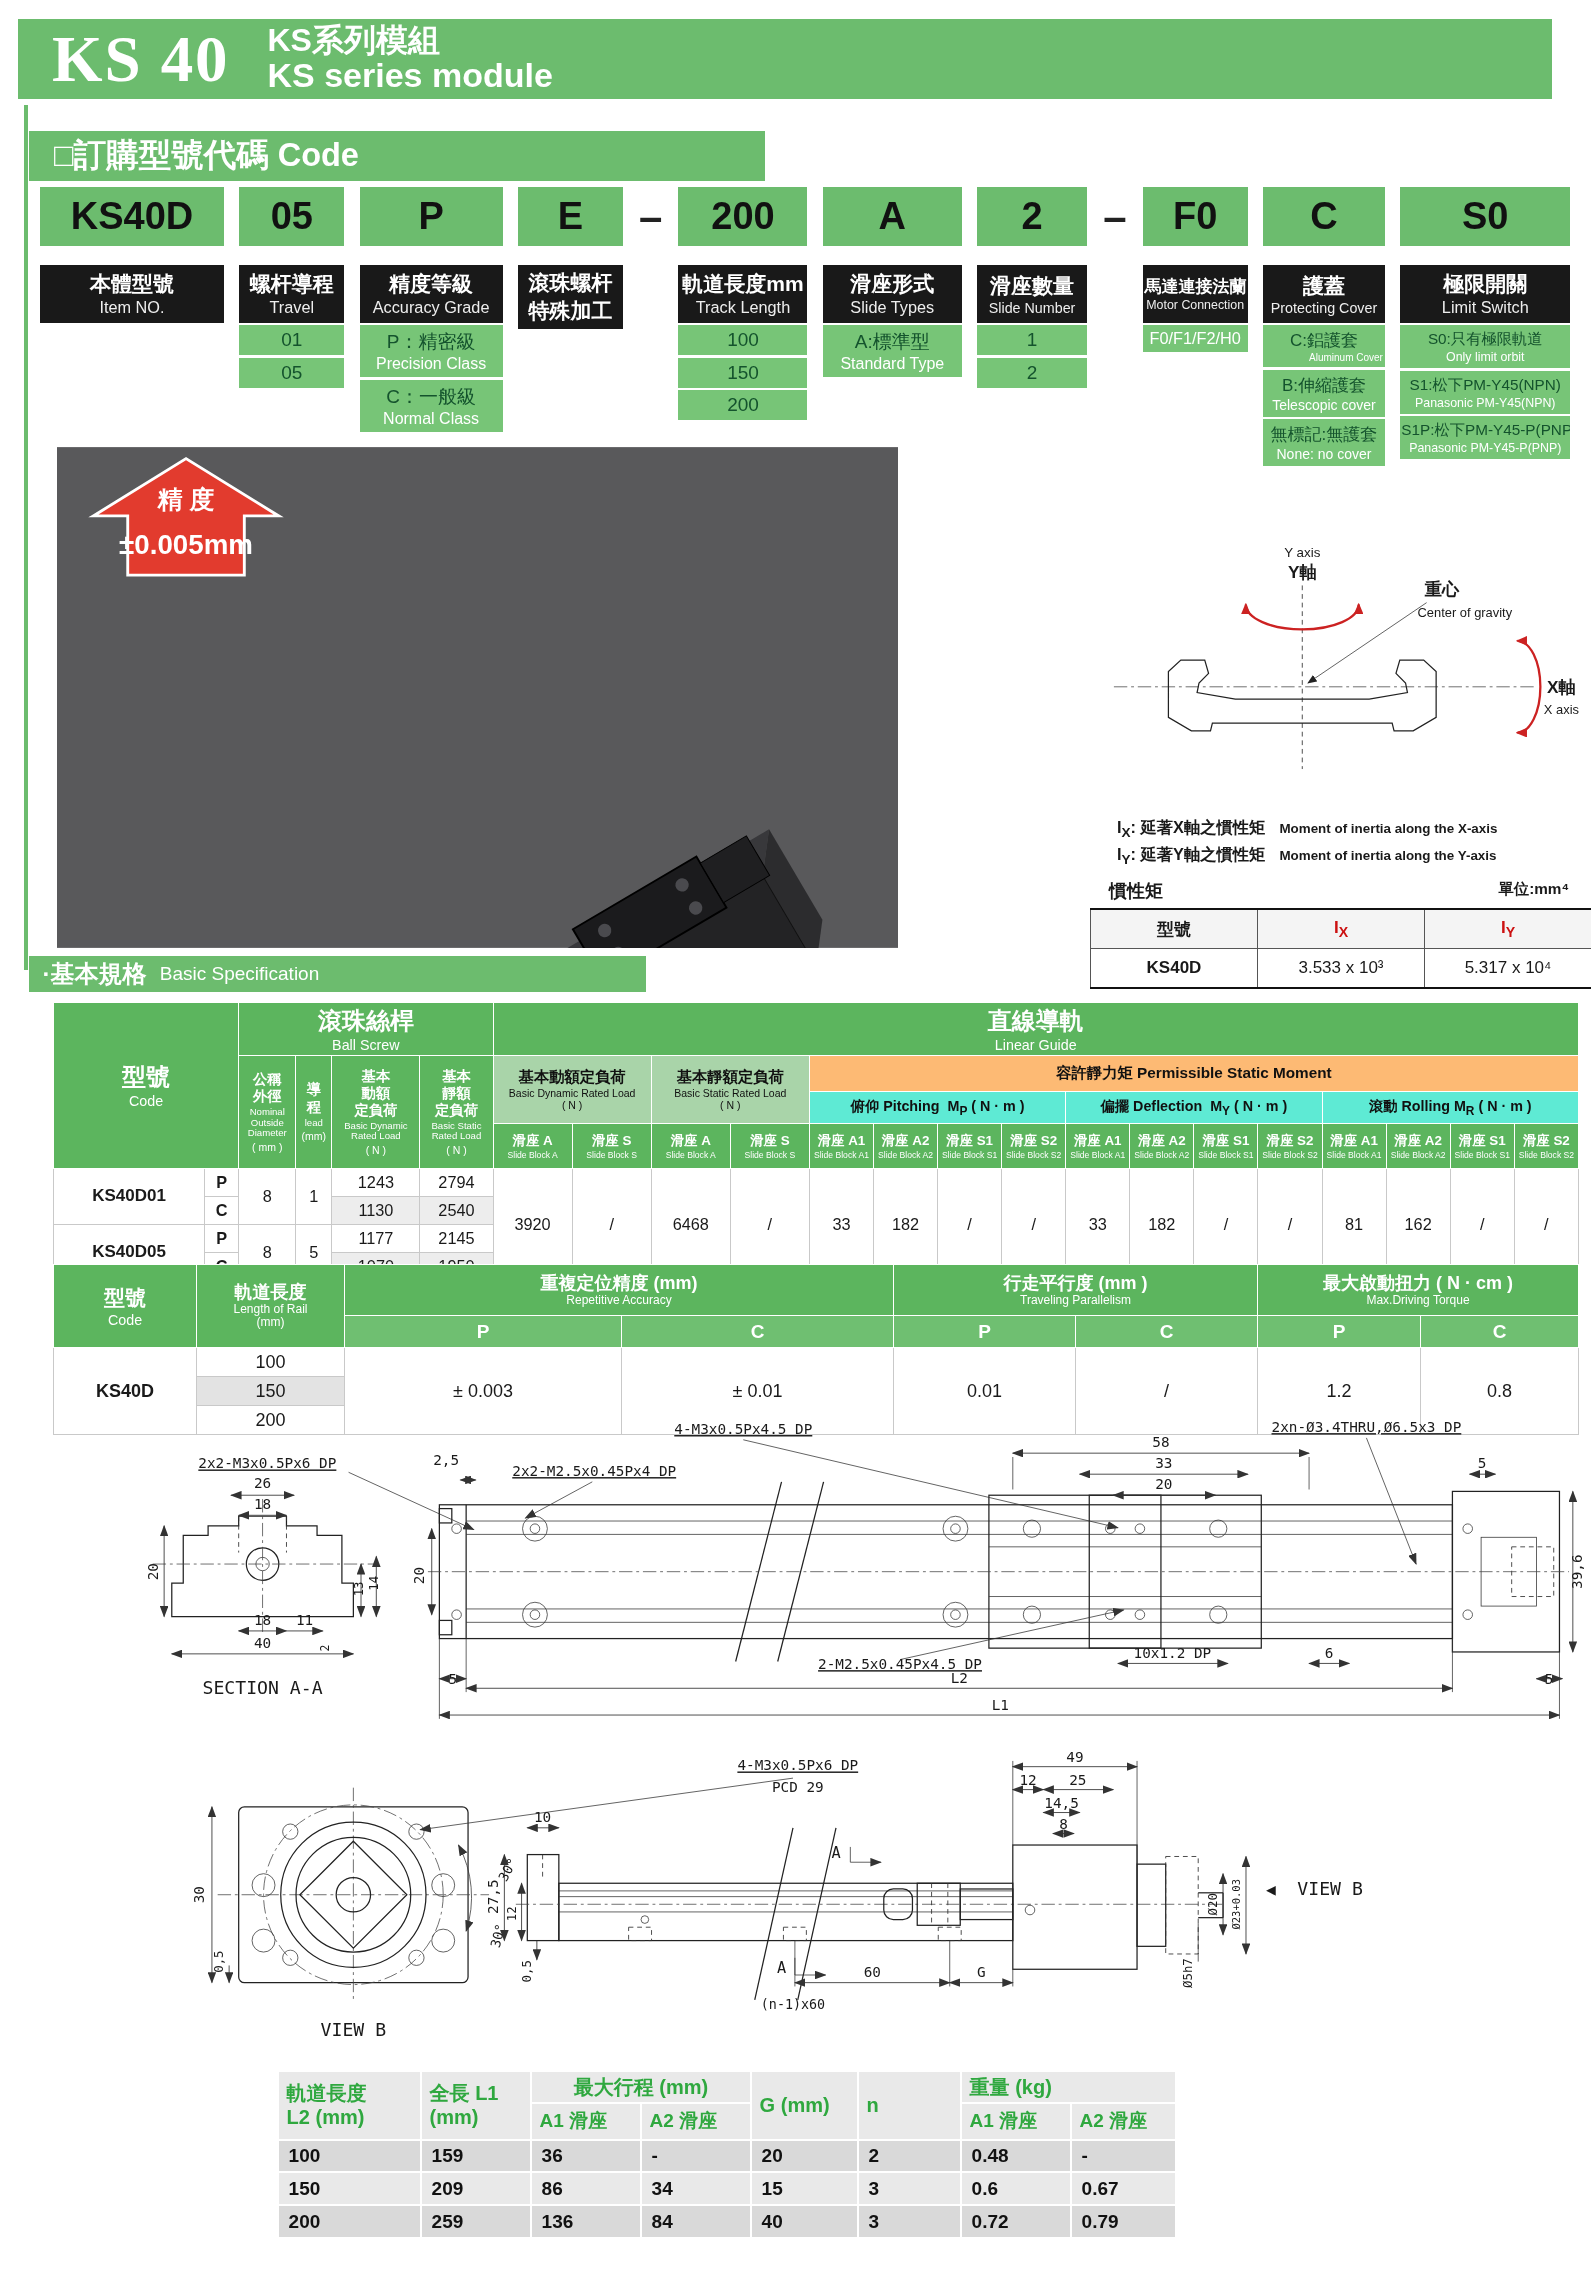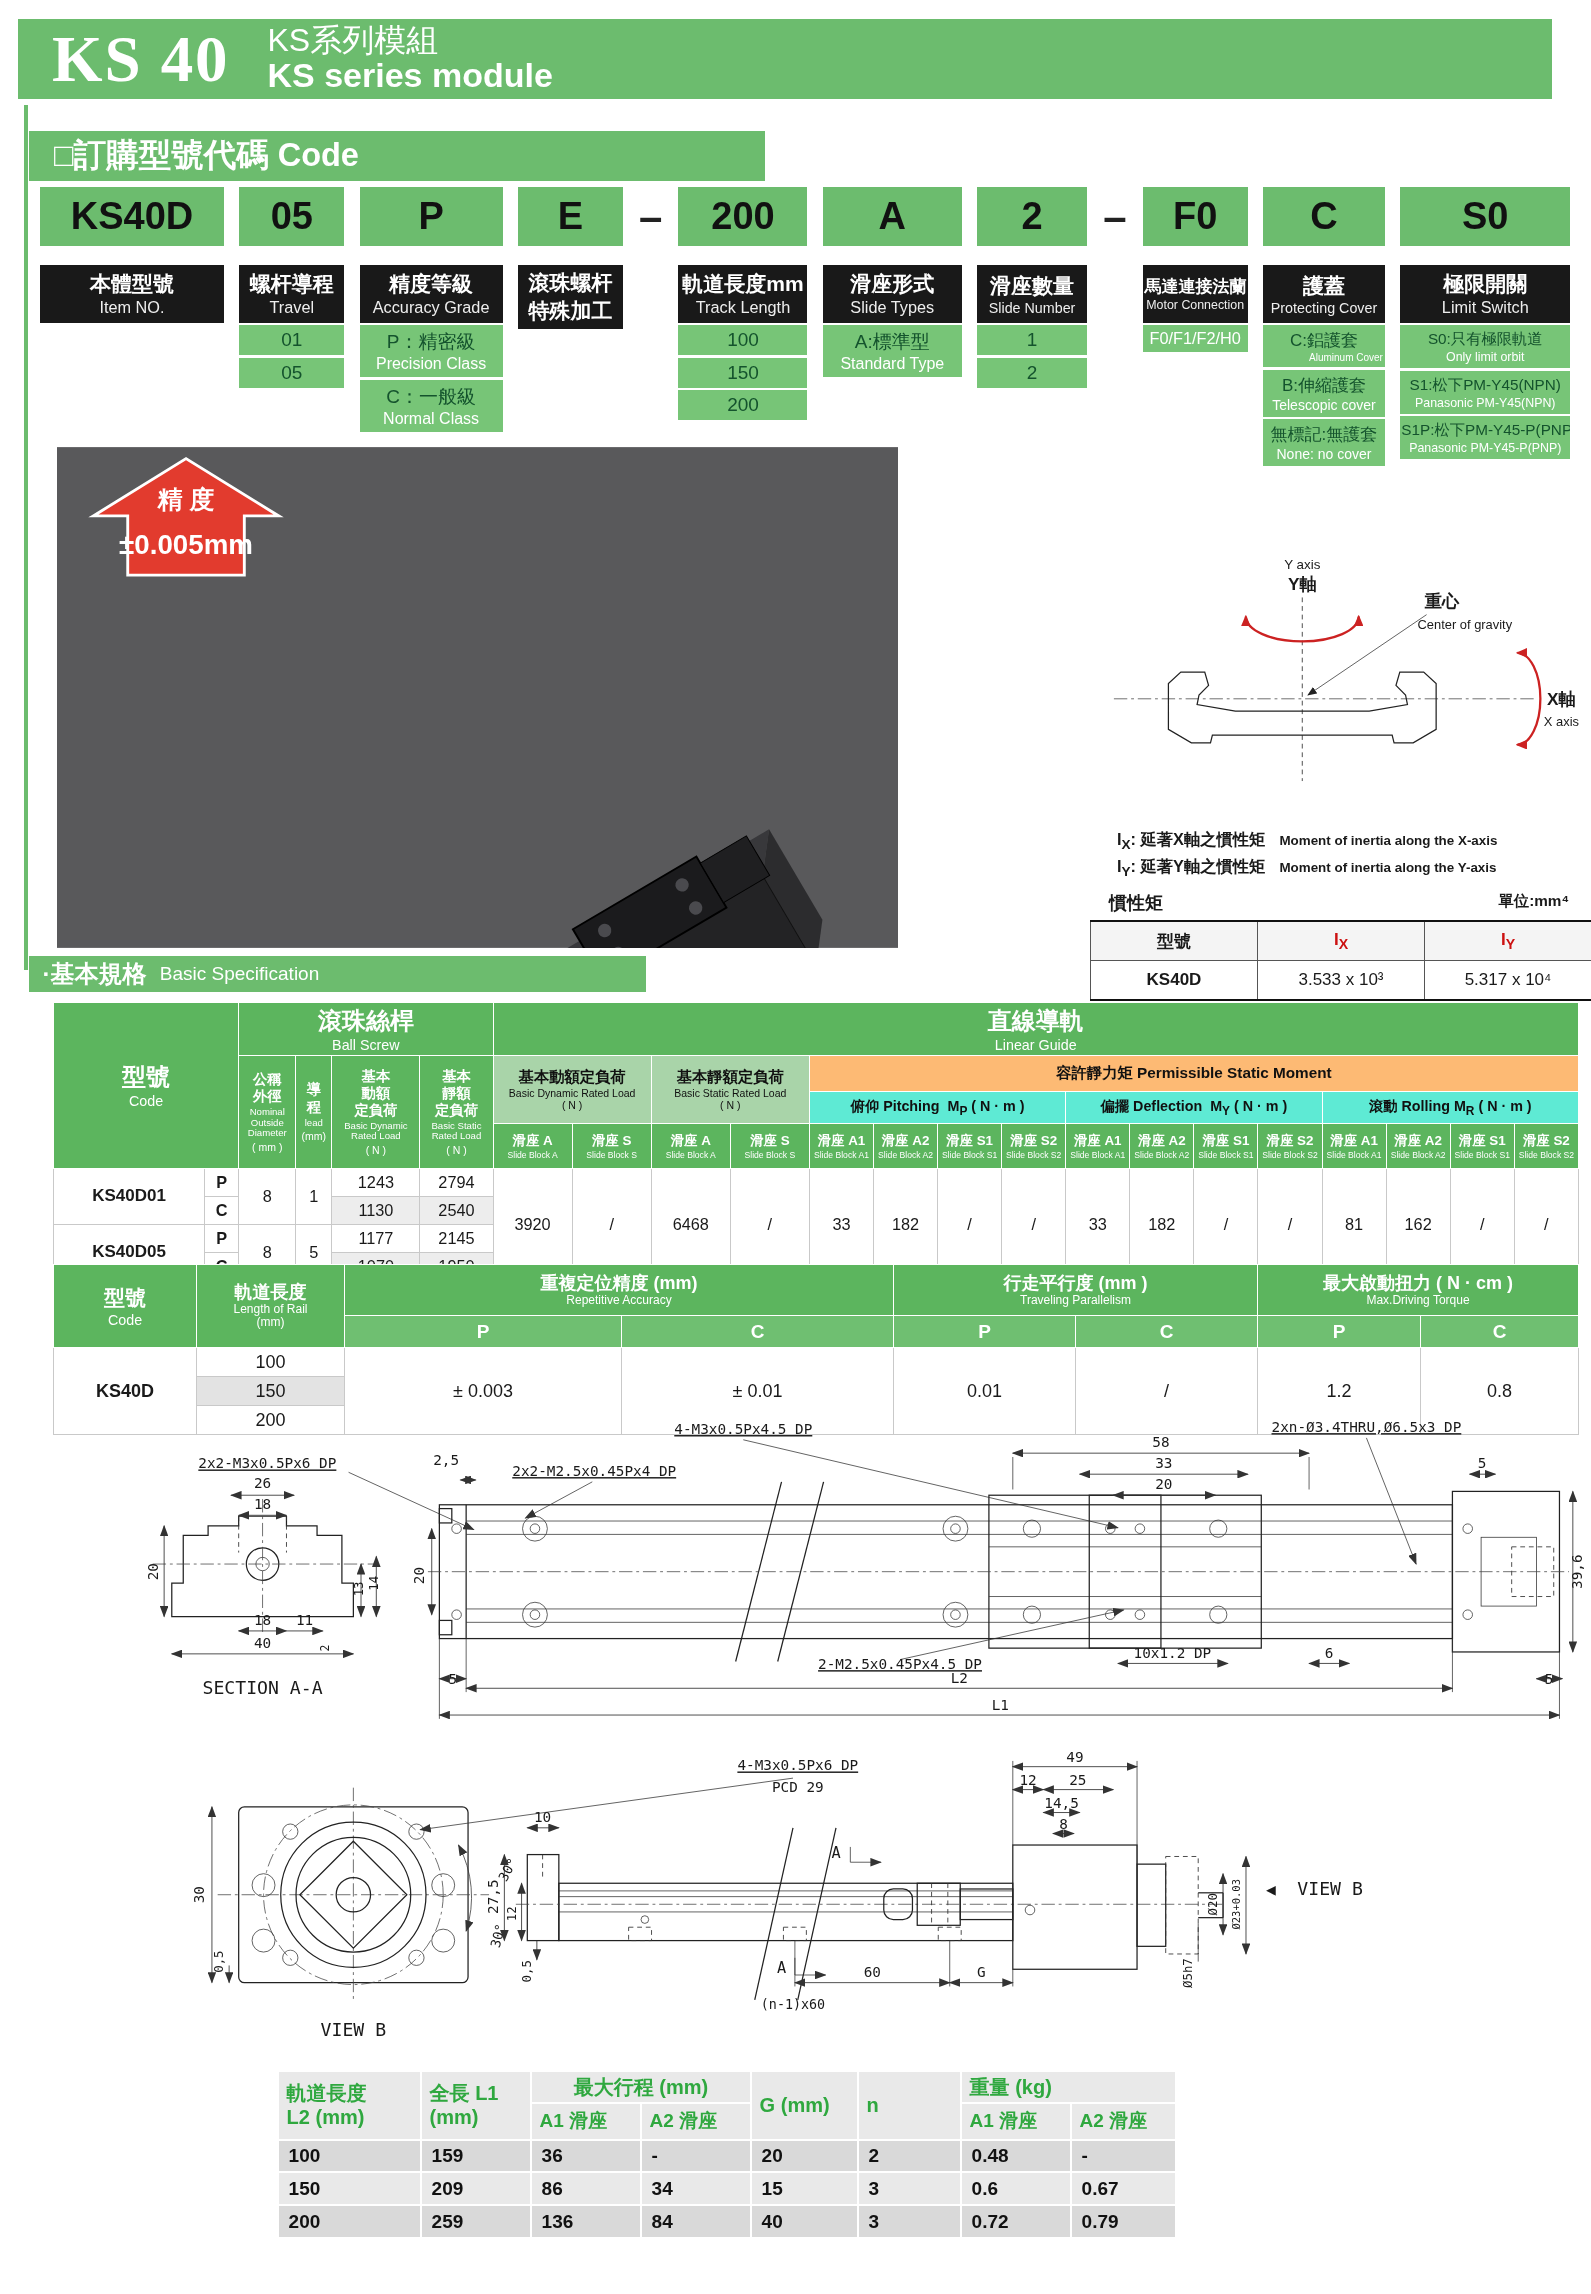--- a/index.html
+++ b/index.html
@@ -3,21 +3,21 @@
 <meta charset="utf-8">
 <style>
   html,body{margin:0;padding:0;background:#fff;}
   body{font-family:"Liberation Sans",sans-serif;color:#1a1a1a;}
   #page{position:relative;width:1592px;height:2294px;background:#fff;overflow:hidden;}
 
   
   #header-bar{position:absolute;left:18px;top:19px;width:1534px;height:80px;background:#6CBC6E;display:flex;align-items:center;}
   #brand{font-family:"Liberation Serif",serif;font-weight:bold;font-size:65px;color:#fff;margin-left:34px;letter-spacing:1.9px;}
   #series{margin-left:38px;color:#fff;line-height:1.05;}
-  #series .zh{font-size:32px;font-weight:normal;}
+  #series .zh{font-size:32px;font-weight:bold;}
   #series .en{font-size:34px;font-weight:bold;}
 
   #left-rule{position:absolute;left:24px;top:105px;width:3.8px;height:865px;background:#6CBC6E;}
 
   #code-title{position:absolute;left:29px;top:131px;width:736px;height:50px;background:#6CBC6E;color:#fff;
     font-size:32.5px;font-weight:bold;display:flex;align-items:center;padding-left:25px;box-sizing:border-box;}
 
   
   #code-row{position:absolute;left:40px;top:187px;display:flex;gap:15.3px;align-items:flex-start;}
   .code-col{display:flex;flex-direction:column;}
@@ -27,21 +27,21 @@
   .code-label{margin-top:19px;min-height:50px;background:#191919;color:#fff;text-align:center;padding:3.8px 1.9px;display:flex;flex-direction:column;justify-content:center;}
   .code-label .lzh{font-size:21px;font-weight:bold;white-space:nowrap;}
   .code-label .len{font-size:16.3px;color:#eee;white-space:nowrap;}
   .opts{margin-top:2.9px;display:flex;flex-direction:column;gap:2.9px;}
   .opt{background:#77C577;text-align:center;padding:3.8px 1px;overflow:hidden;}
   .opt .o1{font-size:19px;color:#14532d;white-space:nowrap;}
   .opt .o2{font-size:16px;color:#fff;white-space:nowrap;}
   .opt.ow .o1{color:#fff;}
 
   
-  #inertia{position:absolute;left:1090px;top:540px;width:502px;}
+  #inertia{position:absolute;left:1090px;top:528px;width:502px;}
   #svg-inertia{display:block;}
   .ileg{margin:1.9px 0 3.8px 27px;white-space:nowrap;}
   .ileg .ilg{font-size:16.3px;font-weight:bold;}
   .ileg .ile{font-size:13.4px;font-weight:bold;margin-left:9.6px;}
   #ihead{display:flex;justify-content:space-between;margin-top:11.5px;padding:0 23px 0 19px;}
   #ihead .it{font-size:18px;font-weight:bold;}
   #ihead .iu{font-size:15.3px;font-weight:bold;}
   #inertia-table{width:100%;border-collapse:collapse;margin-top:5.7px;border-top:2.9px solid #111;border-bottom:2.9px solid #111;}
   #inertia-table th,#inertia-table td{border:1.4px solid #555;text-align:center;height:36px;font-size:17px;}
   #inertia-table th{background:#F4F4F4;font-weight:bold;}

